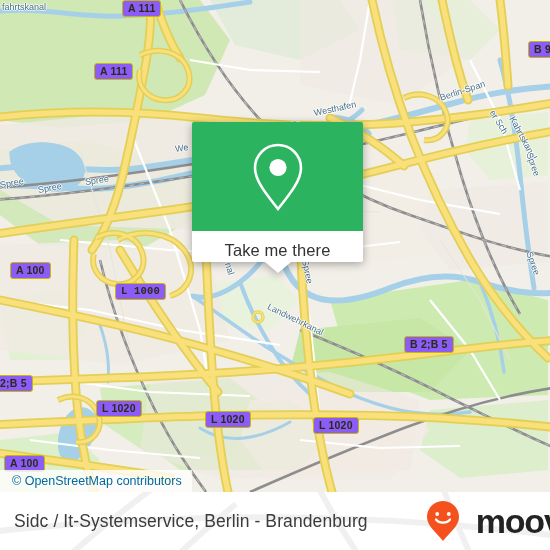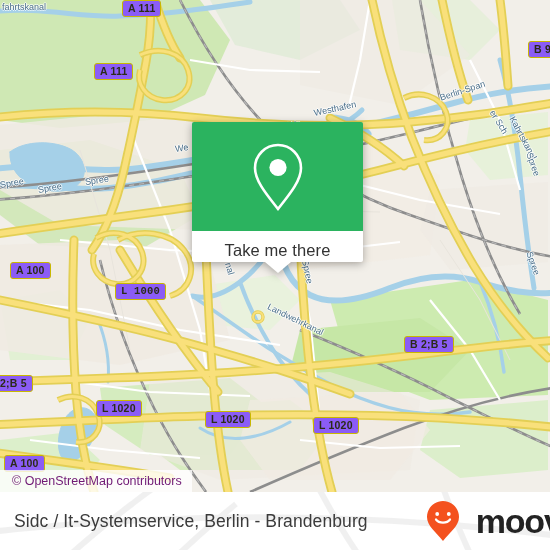--- a/index.html
+++ b/index.html
@@ -46,21 +46,21 @@
       0 1px 0 rgba(255,255,255,.85), 0 -1px 0 rgba(255,255,255,.85);
   }
   .mlabel.water{ color:#4a6f8a; }
 
   
   #attrib{
     position:absolute;left:0;bottom:0;
     height:22px;line-height:22px;
     padding:0 10px 0 12px;
     background:rgba(255,255,255,.80);
-    color:#701a75;
+    color:#0369a1;
     font-size:12.5px;
     white-space:nowrap;
   }
 
   
   #popup{
     position:absolute;left:192px;top:122px;width:171px;
     filter:drop-shadow(0 2px 4px rgba(0,0,0,.32));
   }
   #popup-green{

